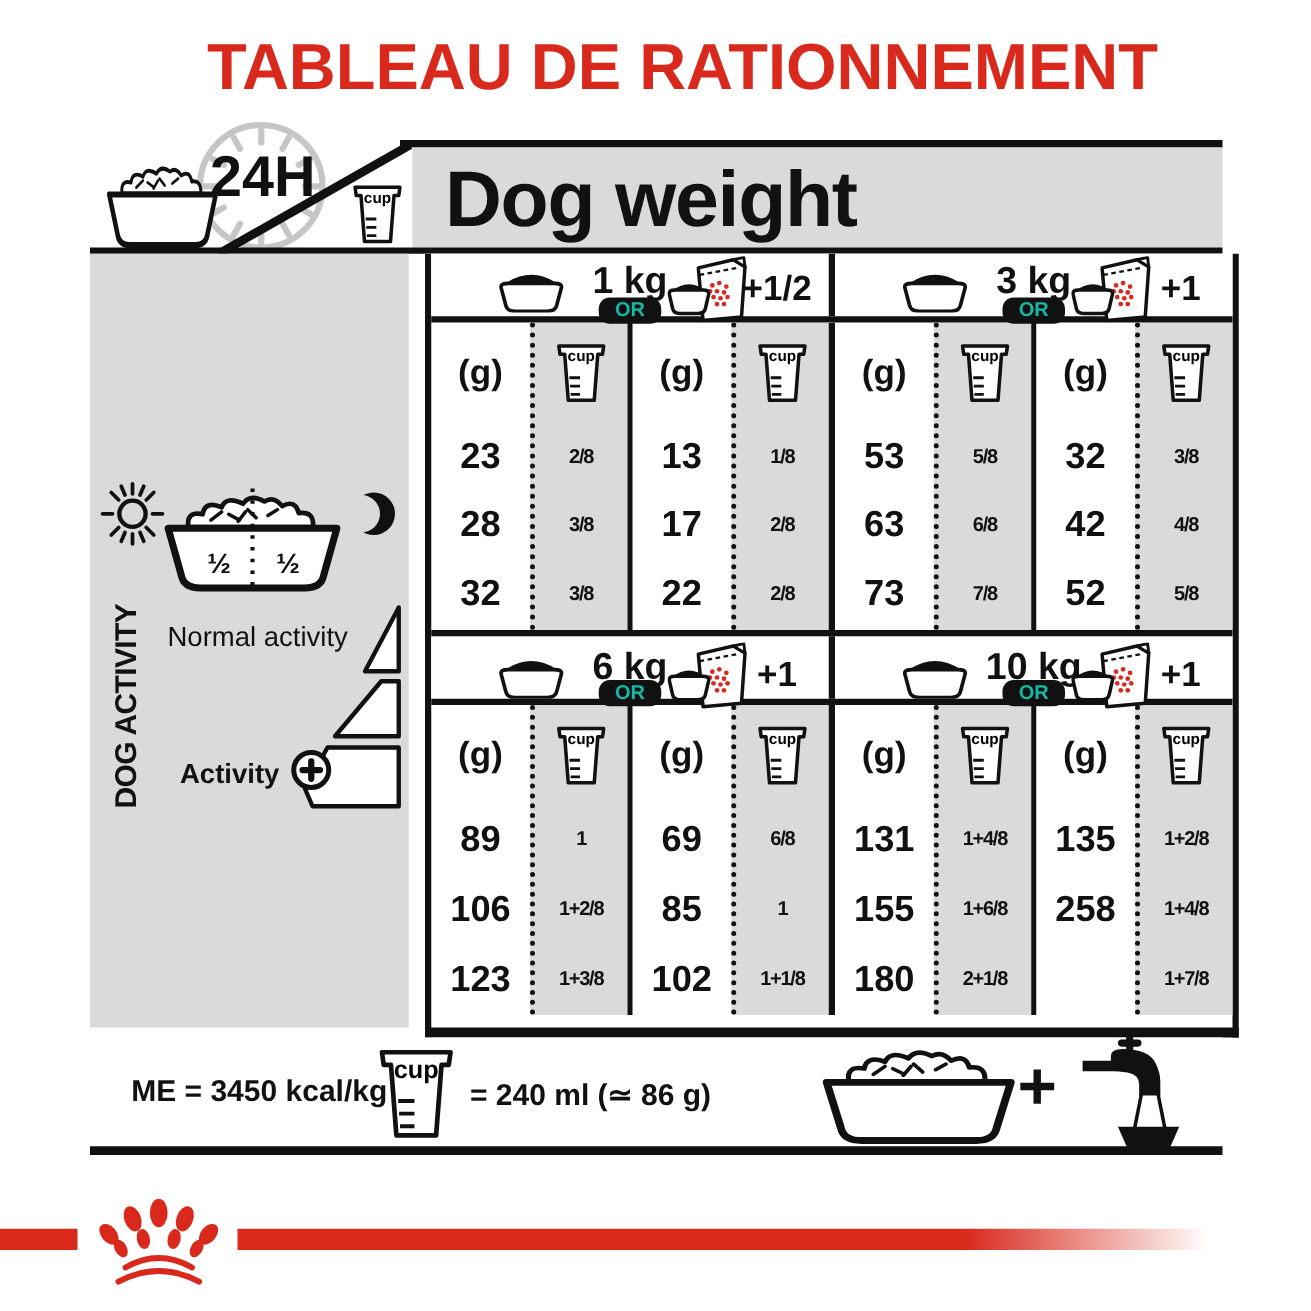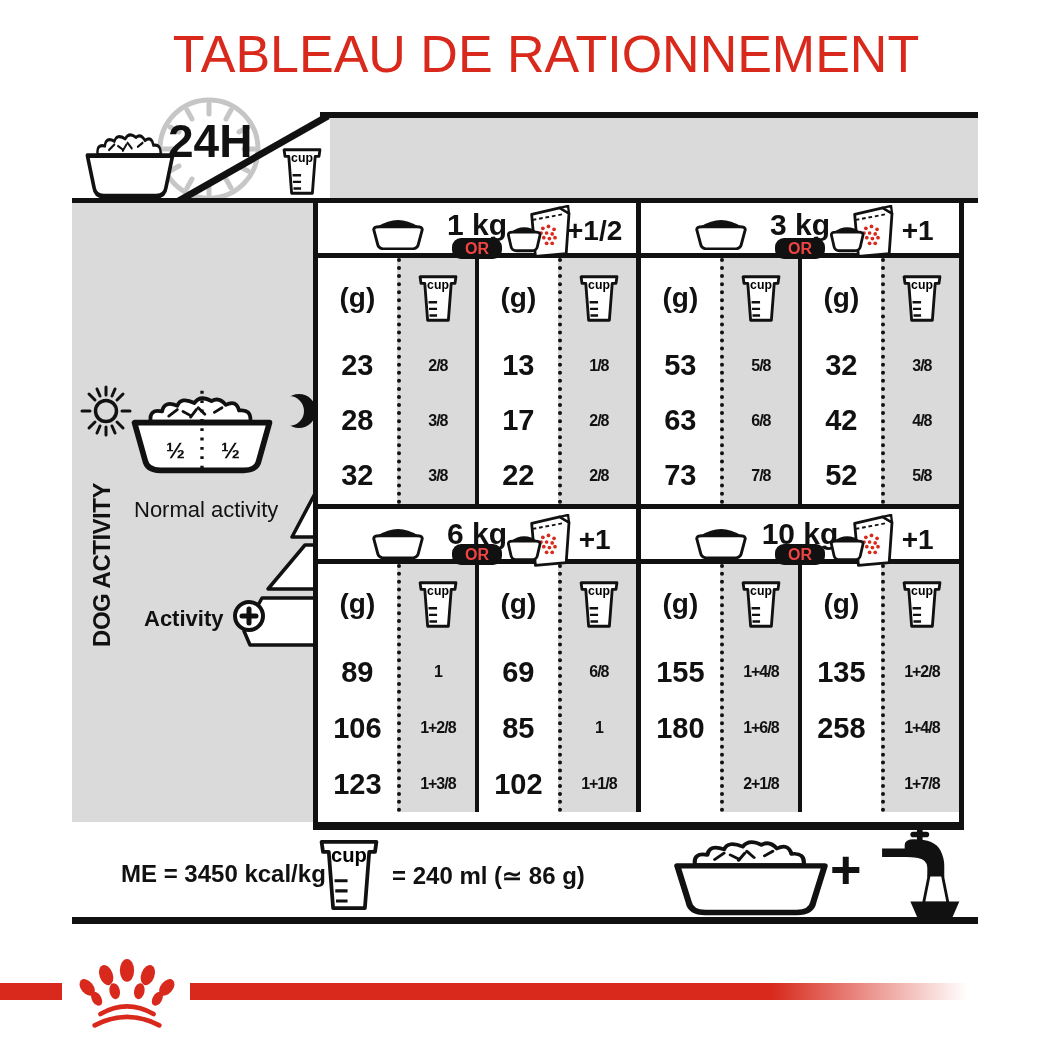--- a/index.html
+++ b/index.html
@@ -4,37 +4,37 @@
 <style>
   * { box-sizing: border-box; margin: 0; padding: 0; }
   html,body { background:#fff; }
   body { font-family:"Liberation Sans", sans-serif; color:#111; }
   .canvas { position:relative; width:1049px; height:1049px; background:#fff; overflow:hidden; }
   .abs { position:absolute; }
   .b { font-weight:bold; }
 
   
   .title { left:0; right:0; top:24px; text-align:center; color:#d8291c;
-           font-size:52px; font-weight:normal; letter-spacing:0px;margin-left:43px; }
+           font-size:52px; font-weight:bold; letter-spacing:0px;margin-left:43px; }
 
   
   .hdr-topline { left:320px; top:112px; width:658px; height:6px; background:#111; }
   .hdr-gray { left:330px; top:118px; width:648px; height:80px; background:#dadada; }
   .dogweight { left:356px; top:124px; font-size:63px; font-weight:bold; letter-spacing:-1px; }
   .mainline { left:72px; top:198px; width:906px; height:5px; background:#111; }
 
   
   .sidebar { left:72px; top:203px; width:255px; height:619px; background:#dadada; }
   .vlabel { left:30px; top:362px; transform:translate(-50%,-50%) rotate(-90deg);
             font-size:24px; font-weight:bold; letter-spacing:-0.5px; white-space:nowrap; }
   .normal-act { left:62px; top:294px; font-size:22px; font-weight:normal; }
   .act { left:72px; top:403px; font-size:22px; font-weight:bold; }
 
   
-  .table { left:313px; top:203px; width:651px; height:627px; background:#fff;
+  .table { left:340px; top:203px; width:651px; height:627px; background:#fff;
            border-left:5px solid #111; border-right:5px solid #111; border-bottom:8px solid #111; }
   .band { height:55px; border-bottom:5px solid #111; display:flex; position:relative; background:#fff; }
   .tgroup2 .band { border-top:5px solid #111; height:60px; }
   .bsect { flex:1; position:relative; }
   .bsect + .bsect, .dsect + .dsect { border-left:5px solid #111; }
   .tdata { display:flex; height:246px; }
   .tgroup2 .tdata { height:248px; }
   .dsect { flex:1; display:flex; }
   .half { flex:1; display:flex; }
   .half + .half { border-left:4px solid #111; }
@@ -46,30 +46,30 @@
          font-size:29px; font-weight:bold;text-align:center; }
   .tgroup2 .val { height:56px; }
   .cupcol .val { font-size:16px; letter-spacing:-1px; }
 
   .b-bowl { position:absolute; left:25%; top:14px; transform:translateX(-50%); }
   .tgroup2 .b-bowl { top:17px; }
   .wlabel { position:absolute; left:50%; top:5px; transform:translateX(-50%);
             font-size:30px; font-weight:bold; white-space:nowrap; }
   .tgroup2 .wlabel { top:8px; }
   .orbadge { position:absolute; left:50%; bottom:-6px; transform:translateX(-50%);
-             background:#111; color:#ef4444; border-radius:9px; padding:3px 13px 2px;
+             background:#111; color:#14b8a6; border-radius:9px; padding:3px 13px 2px;
              font-size:16px; font-weight:bold; z-index:3; line-height:1; }
   .b-pouch { position:absolute; left:70%; top:2px; transform:translateX(-50%); }
   .tgroup2 .b-pouch { top:5px; }
   .supp { position:absolute; left:87%; top:12px; transform:translateX(-50%);
           font-size:28px; font-weight:bold; white-space:nowrap; }
   .tgroup2 .supp { top:15px; }
 
   
-  .footer { left:88px; top:830px; width:906px; height:87px; background:#fff; }
+  .footer { left:72px; top:830px; width:906px; height:87px; background:#fff; }
   .me-text { left:33px; top:30px; font-size:24px; font-weight:bold; }
   .equiv-text { left:304px; top:32px; font-size:24px; font-weight:bold; }
   .plus-big { left:742px; top:8px; font-size:54px; font-weight:900; }
   .bottomline { left:72px; top:917px; width:906px; height:7px; background:#111; }
 
   
   .redbar { left:0; top:983px; width:977px; height:17px;
             background:linear-gradient(90deg,#d8291c 0%,#d8291c 79%,rgba(216,41,28,0) 99%); }
   .logo-patch { left:62px; top:974px; width:128px; height:34px; background:#fff; }
 
@@ -109,20 +109,21 @@
   </svg>
 
   <div class="abs b" style="left:168px;top:114px;font-size:46px">24H</div>
 
   <svg class="abs" style="left:170px;top:110px" width="162" height="95" viewBox="0 0 162 95">
     <line x1="5" y1="93" x2="158" y2="6" stroke="#111" stroke-width="7"></line>
   </svg>
 
   <div class="abs hdr-topline"></div>
   <div class="abs hdr-gray"></div>
+  <div class="abs dogweight">Dog weight</div>
 
   <svg class="abs" style="left:281px;top:146px" width="42" height="51" viewBox="0 0 44 54">
     <path d="M3 4 L41 4 L40 11 L36 11 L33 50 L11 50 L8 11 L4 11 Z" fill="#fff" stroke="#111" stroke-width="3" stroke-linejoin="round"></path>
     <path d="M12 31 h9 M12.5 38 h8.5 M13 45 h8" stroke="#111" stroke-width="2.5"></path>
     <text x="22" y="17" text-anchor="middle" font-size="13" font-weight="bold">cup</text>
   </svg>
 
   <div class="abs mainline"></div>
 
   <div class="abs sidebar">
@@ -428,20 +429,21 @@
               <div class="val">6/8</div>
               <div class="val">1</div>
               <div class="val">1+1/8</div>
             </div>
           </div>
         </div>
         <div class="dsect">
           <div class="half">
             <div class="gcol">
               <div class="colhead ghead">(g)</div>
+              <div class="val">131</div>
               <div class="val">155</div>
               <div class="val">180</div>
             </div>
             <div class="cupcol">
               <div class="colhead">
                   <svg width="42" height="51" viewBox="0 0 44 54">
                 <path d="M3 4 L41 4 L40 11 L36 11 L33 50 L11 50 L8 11 L4 11 Z" fill="#fff" stroke="#111" stroke-width="3" stroke-linejoin="round"></path>
                 <path d="M12 31 h9 M12.5 38 h8.5 M13 45 h8" stroke="#111" stroke-width="2.5"></path>
                 <text x="22" y="17" text-anchor="middle" font-size="13" font-weight="bold">cup</text>
                   </svg>

